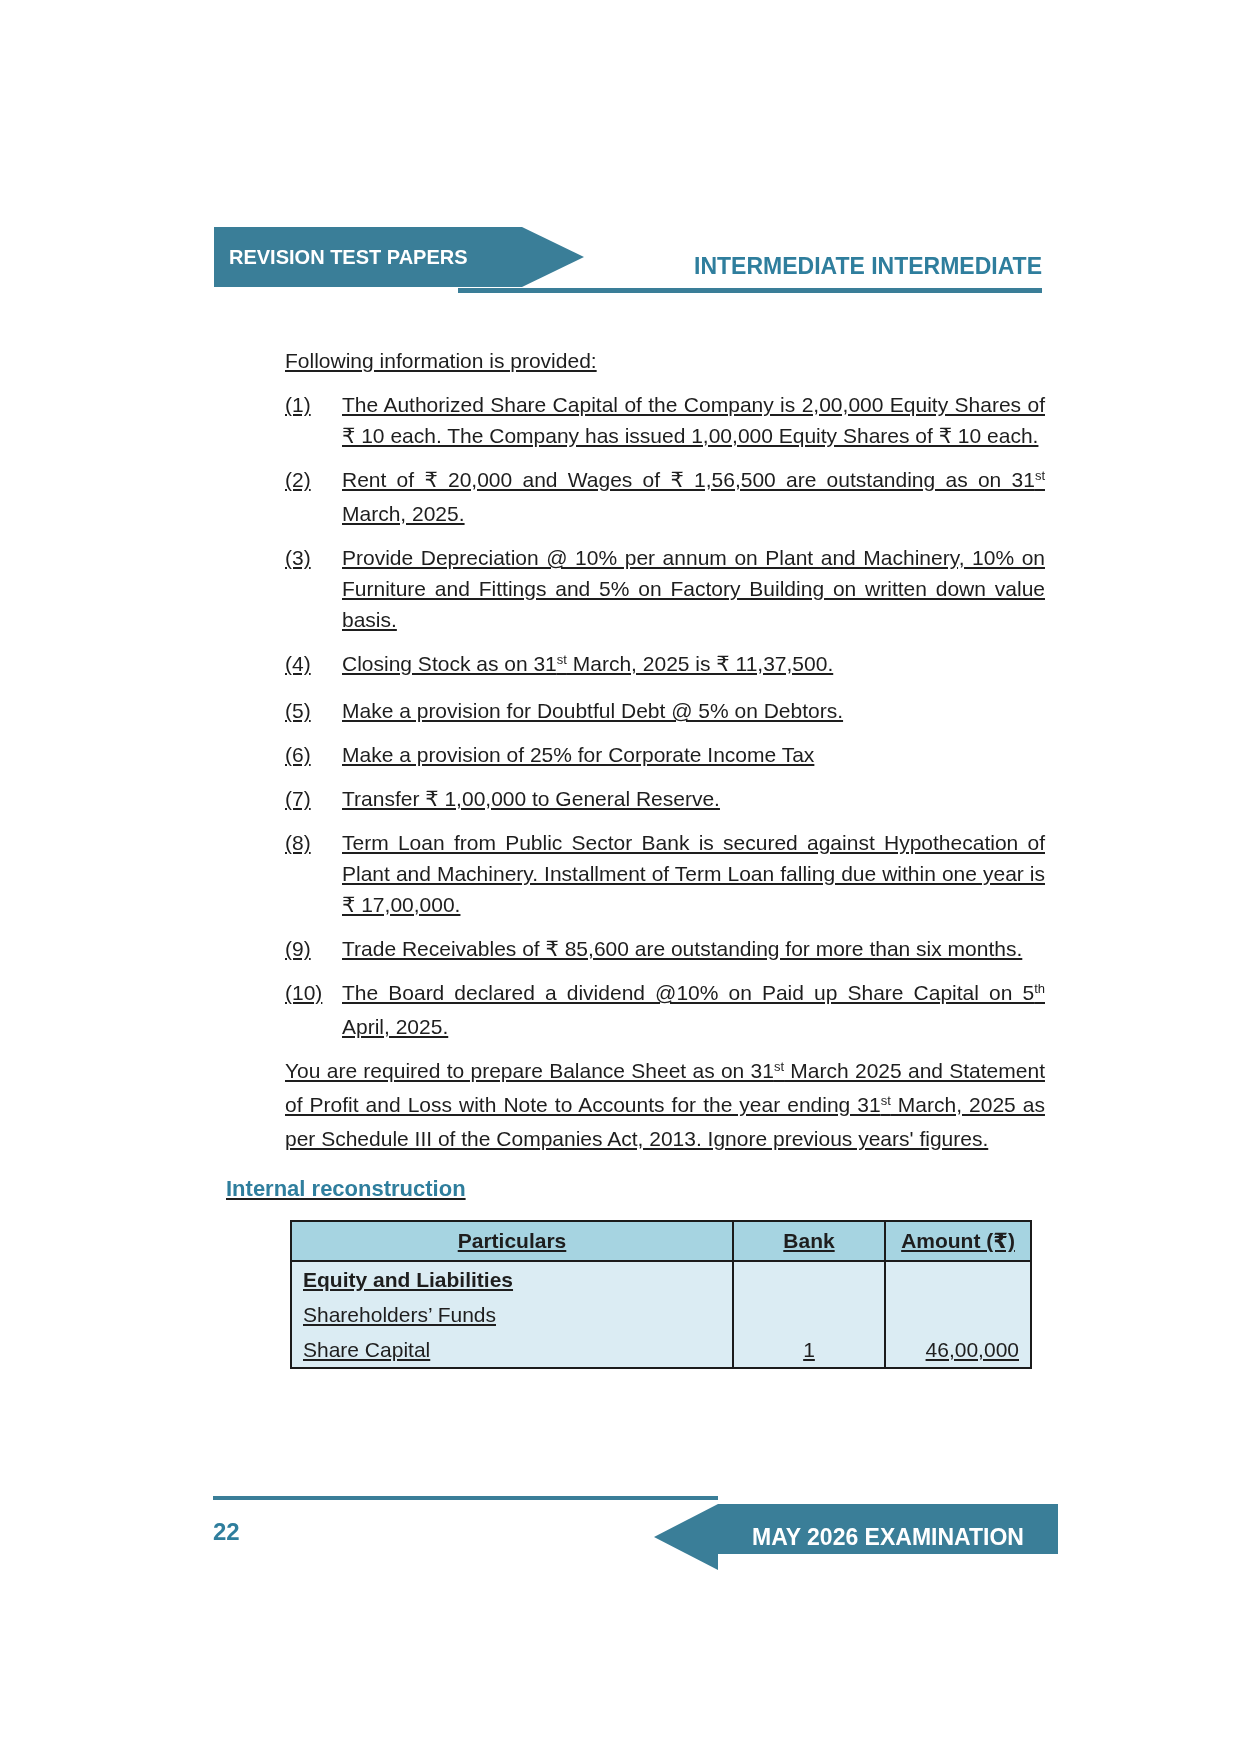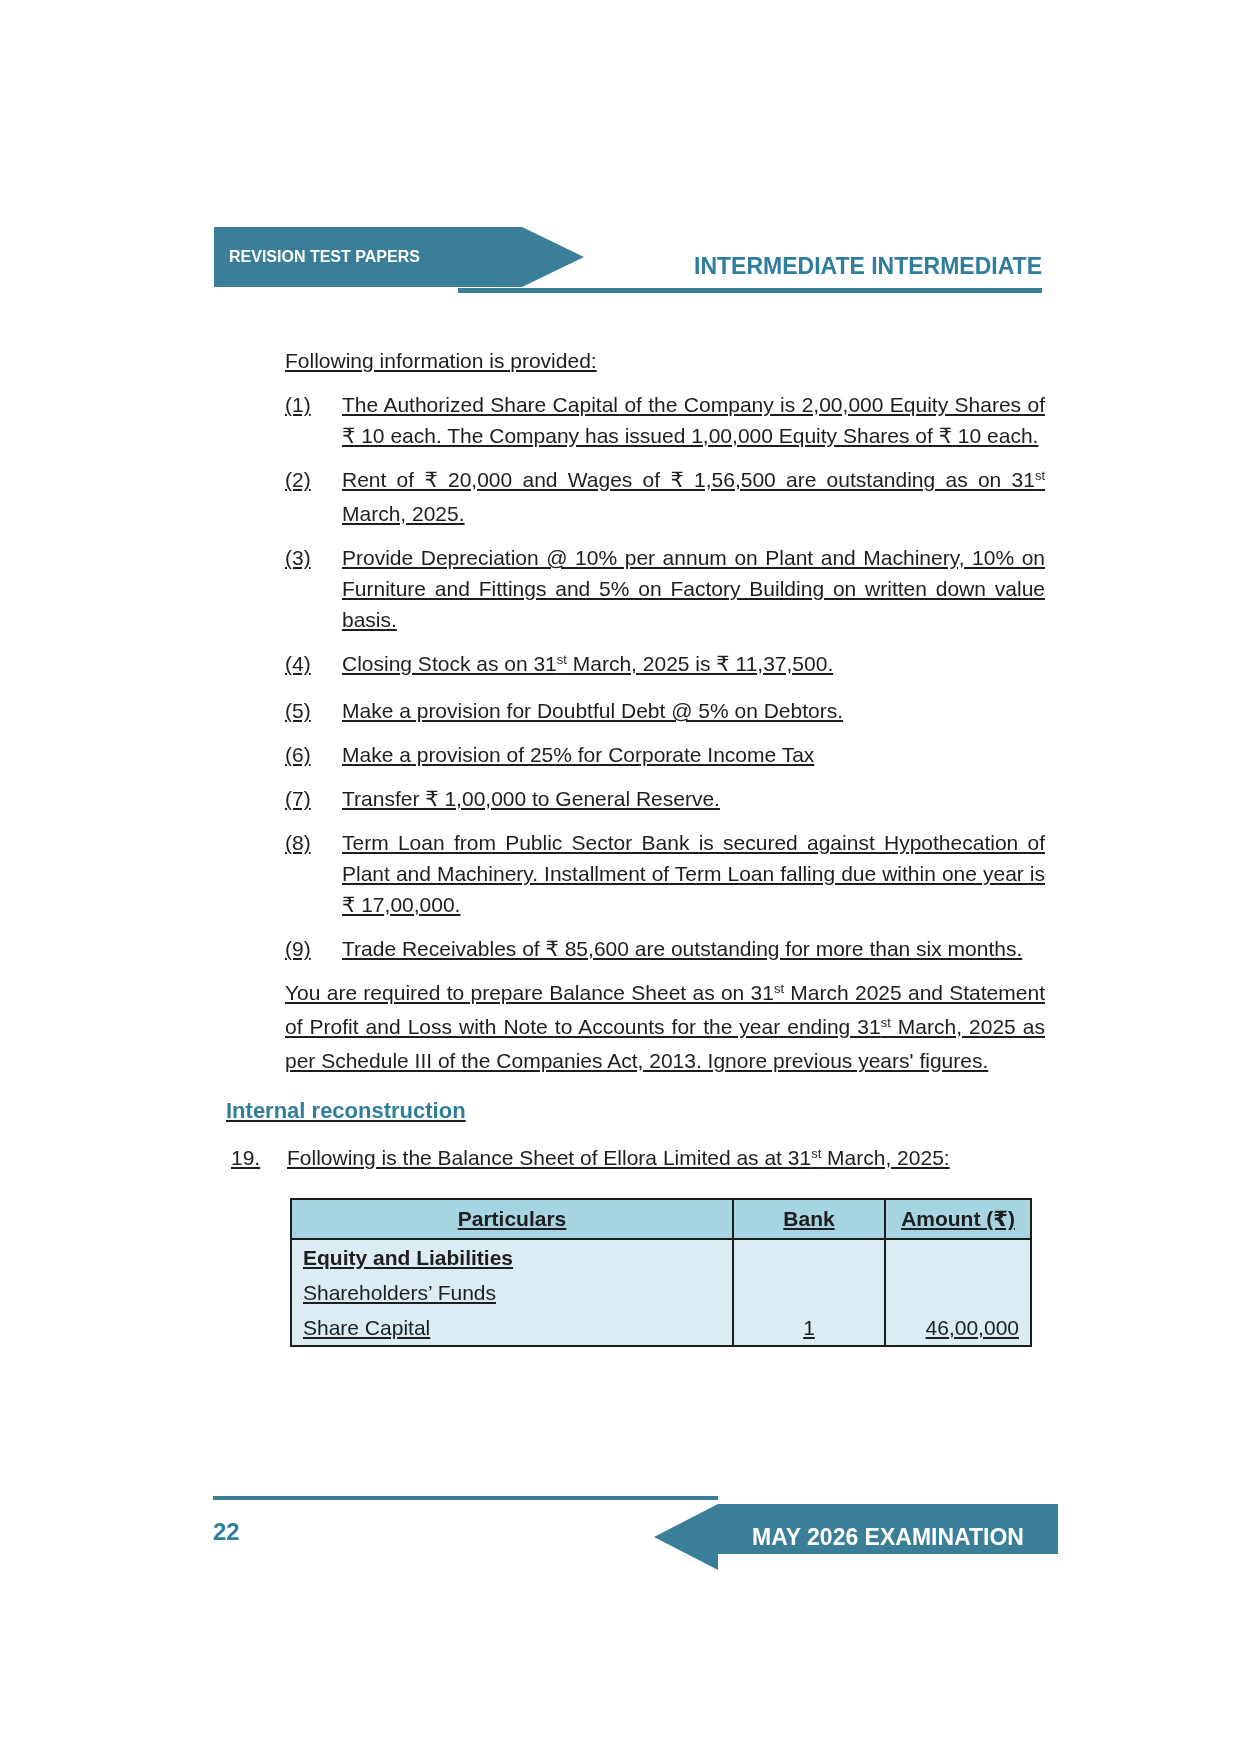--- a/index.html
+++ b/index.html
@@ -21,21 +21,21 @@
   }
   .top-banner .arrow{
     position:absolute; left:100%; top:0;
     width:0; height:0;
     border-left:62px solid var(--accent);
     border-top:30px solid transparent;
     border-bottom:30px solid transparent;
   }
   .top-banner .label{
     display:block; line-height:60px; padding-left:15px;
-    color:#ffffff; font-size:16px; font-weight:bold; white-space:nowrap;
+    color:#ffffff; font-size:20px; font-weight:bold; white-space:nowrap;
   }
   .exam-title{
     position:absolute; top:253px; right:199px;
     color:var(--accent-text); font-size:23px; font-weight:bold; white-space:nowrap;
   }
   .title-rule{
     position:absolute; left:458px; top:288px; width:584px; height:5px;
     background:var(--accent);
   }
 
@@ -144,30 +144,30 @@
           <span class="txt">Transfer ₹ 1,00,000 to General Reserve.</span>
         </div>
         <div class="item">
           <span class="num">(8)</span>
           <span class="txt">Term Loan from Public Sector Bank is secured against Hypothecation of Plant and Machinery. Installment of Term Loan falling due within one year is ₹ 17,00,000.</span>
         </div>
         <div class="item">
           <span class="num">(9)</span>
           <span class="txt">Trade Receivables of ₹ 85,600 are outstanding for more than six months.</span>
         </div>
+        <div class="item">
+          <span class="num">(10)</span>
+          <span class="txt">The Board declared a dividend @10% on Paid up Share Capital on 5<sup>th</sup> April, 2025.</span>
+        </div>
       </div>
 
     <p class="closing" id="closing">You are required to prepare Balance Sheet as on 31<sup>st</sup> March 2025 and Statement of Profit and Loss with Note to Accounts for the year ending 31<sup>st</sup> March, 2025 as per Schedule III of the Companies Act, 2013. Ignore previous years' figures.</p>
 
     <h3 class="section-heading">Internal reconstruction</h3>
 
-    <div class="q-row">
-      <span class="num">19.</span>
-      <span class="txt" id="q-text">Following is the Balance Sheet of Ellora Limited as at 31<sup>st</sup> March, 2025:</span>
-    </div>
 
     <table class="bs">
       <colgroup>
           <col class="c1">
           <col class="c2">
           <col class="c3">
         </colgroup>
       <thead>
         <tr>
           <th>Particulars</th>

